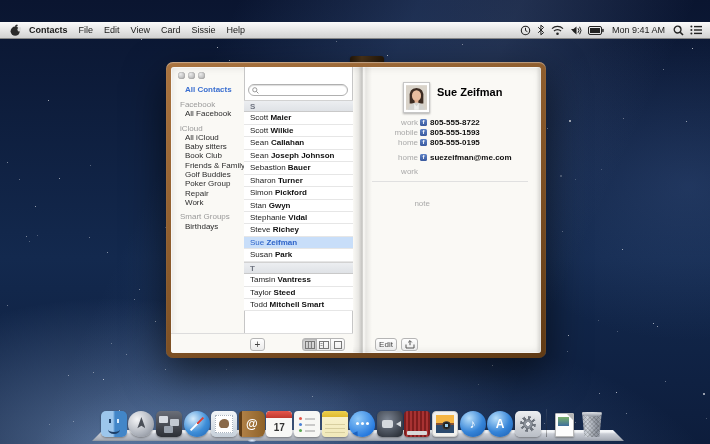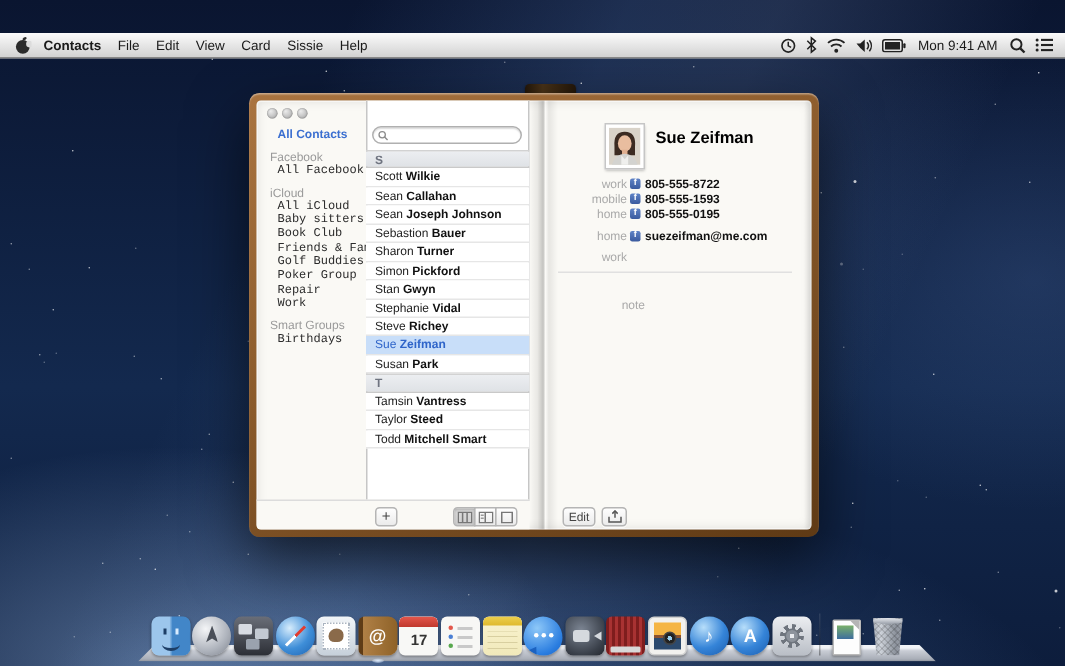--- a/index.html
+++ b/index.html
@@ -35,21 +35,21 @@
   .pages{position:absolute;left:5px;top:5px;right:5px;bottom:5px;border-radius:3px;background:#faf9f5;overflow:hidden;
     box-shadow:inset 0 0 0 1px rgba(255,255,255,.55), inset 0 0 8px rgba(0,0,0,.12);}
   
   .traffic{position:absolute;left:7px;top:5px;display:flex;gap:3px;}
   .tl{width:7px;height:7px;border-radius:50%;
     background:radial-gradient(circle at 35% 30%,#ececec,#bdbdbd 65%,#999);box-shadow:inset 0 0 1px rgba(0,0,0,.5);}
   
   .sidebar{position:absolute;left:0;top:0;width:73px;bottom:0;padding-top:18px;font-size:8px;box-sizing:border-box;}
   .all-contacts{color:#3b6fd0;font-weight:bold;padding-left:14px;height:10px;line-height:10px;margin-bottom:4px;cursor:default;}
   .sb-header{color:#9a9a9a;padding-left:9px;height:9.3px;line-height:9.3px;margin-top:5px;}
-  .sb-item{color:#2b2b2b;padding-left:14px;height:9.3px;line-height:9.3px;white-space:nowrap;font-family:Liberation Mono, monospace;}
+  .sb-item{color:#2b2b2b;padding-left:14px;height:9.3px;line-height:9.3px;white-space:nowrap;}
   
   .listcol{position:absolute;left:73px;top:0;width:109px;bottom:19px;background:#fff;
     border-left:1px solid #c6c6c6;border-right:1px solid #c6c6c6;box-sizing:border-box;}
   .search-wrap{position:absolute;left:77px;top:17px;width:100px;height:12px;z-index:2;}
   .search-wrap input{position:absolute;inset:0;border:1px solid #b0b0b0;border-radius:7px;background:#fff;
     box-shadow:inset 0 1px 1px rgba(0,0,0,.14);font-size:8px;padding:0 4px 0 13px;box-sizing:border-box;outline:none;}
   .search-wrap svg{position:absolute;left:4px;top:2.5px;z-index:3;}
   .rows{position:absolute;left:73px;top:33px;width:109px;height:234px;overflow:hidden;font-size:8px;z-index:1;}
   .lrow{height:12.44px;line-height:12.44px;padding-left:6px;border-bottom:1px solid #e6e6e6;box-sizing:border-box;
     white-space:nowrap;overflow:hidden;background:#fff;}
@@ -400,20 +400,21 @@
     <div class="listcol"></div>
     <div class="search-wrap">
       <svg width="7" height="7" viewBox="0 0 8 8">
         <circle cx="3.2" cy="3.2" r="2.4" fill="none" stroke="#8c8c8c" stroke-width="1"></circle>
         <line x1="5" y1="5" x2="7.3" y2="7.3" stroke="#8c8c8c" stroke-width="1.1"></line>
       </svg>
       <input type="text" placeholder="" style="">
     </div>
     <div class="rows">
         <div class="lrow row-section">S</div>
+        <div class="lrow"><span class="fn">Scott </span><span class="ln">Maier</span></div>
         <div class="lrow"><span class="fn">Scott </span><span class="ln">Wilkie</span></div>
         <div class="lrow"><span class="fn">Sean </span><span class="ln">Callahan</span></div>
         <div class="lrow"><span class="fn">Sean </span><span class="ln">Joseph Johnson</span></div>
         <div class="lrow"><span class="fn">Sebastion </span><span class="ln">Bauer</span></div>
         <div class="lrow"><span class="fn">Sharon </span><span class="ln">Turner</span></div>
         <div class="lrow"><span class="fn">Simon </span><span class="ln">Pickford</span></div>
         <div class="lrow"><span class="fn">Stan </span><span class="ln">Gwyn</span></div>
         <div class="lrow"><span class="fn">Stephanie </span><span class="ln">Vidal</span></div>
         <div class="lrow"><span class="fn">Steve </span><span class="ln">Richey</span></div>
         <div class="lrow row-sel"><span class="fn">Sue </span><span class="ln">Zeifman</span></div>

